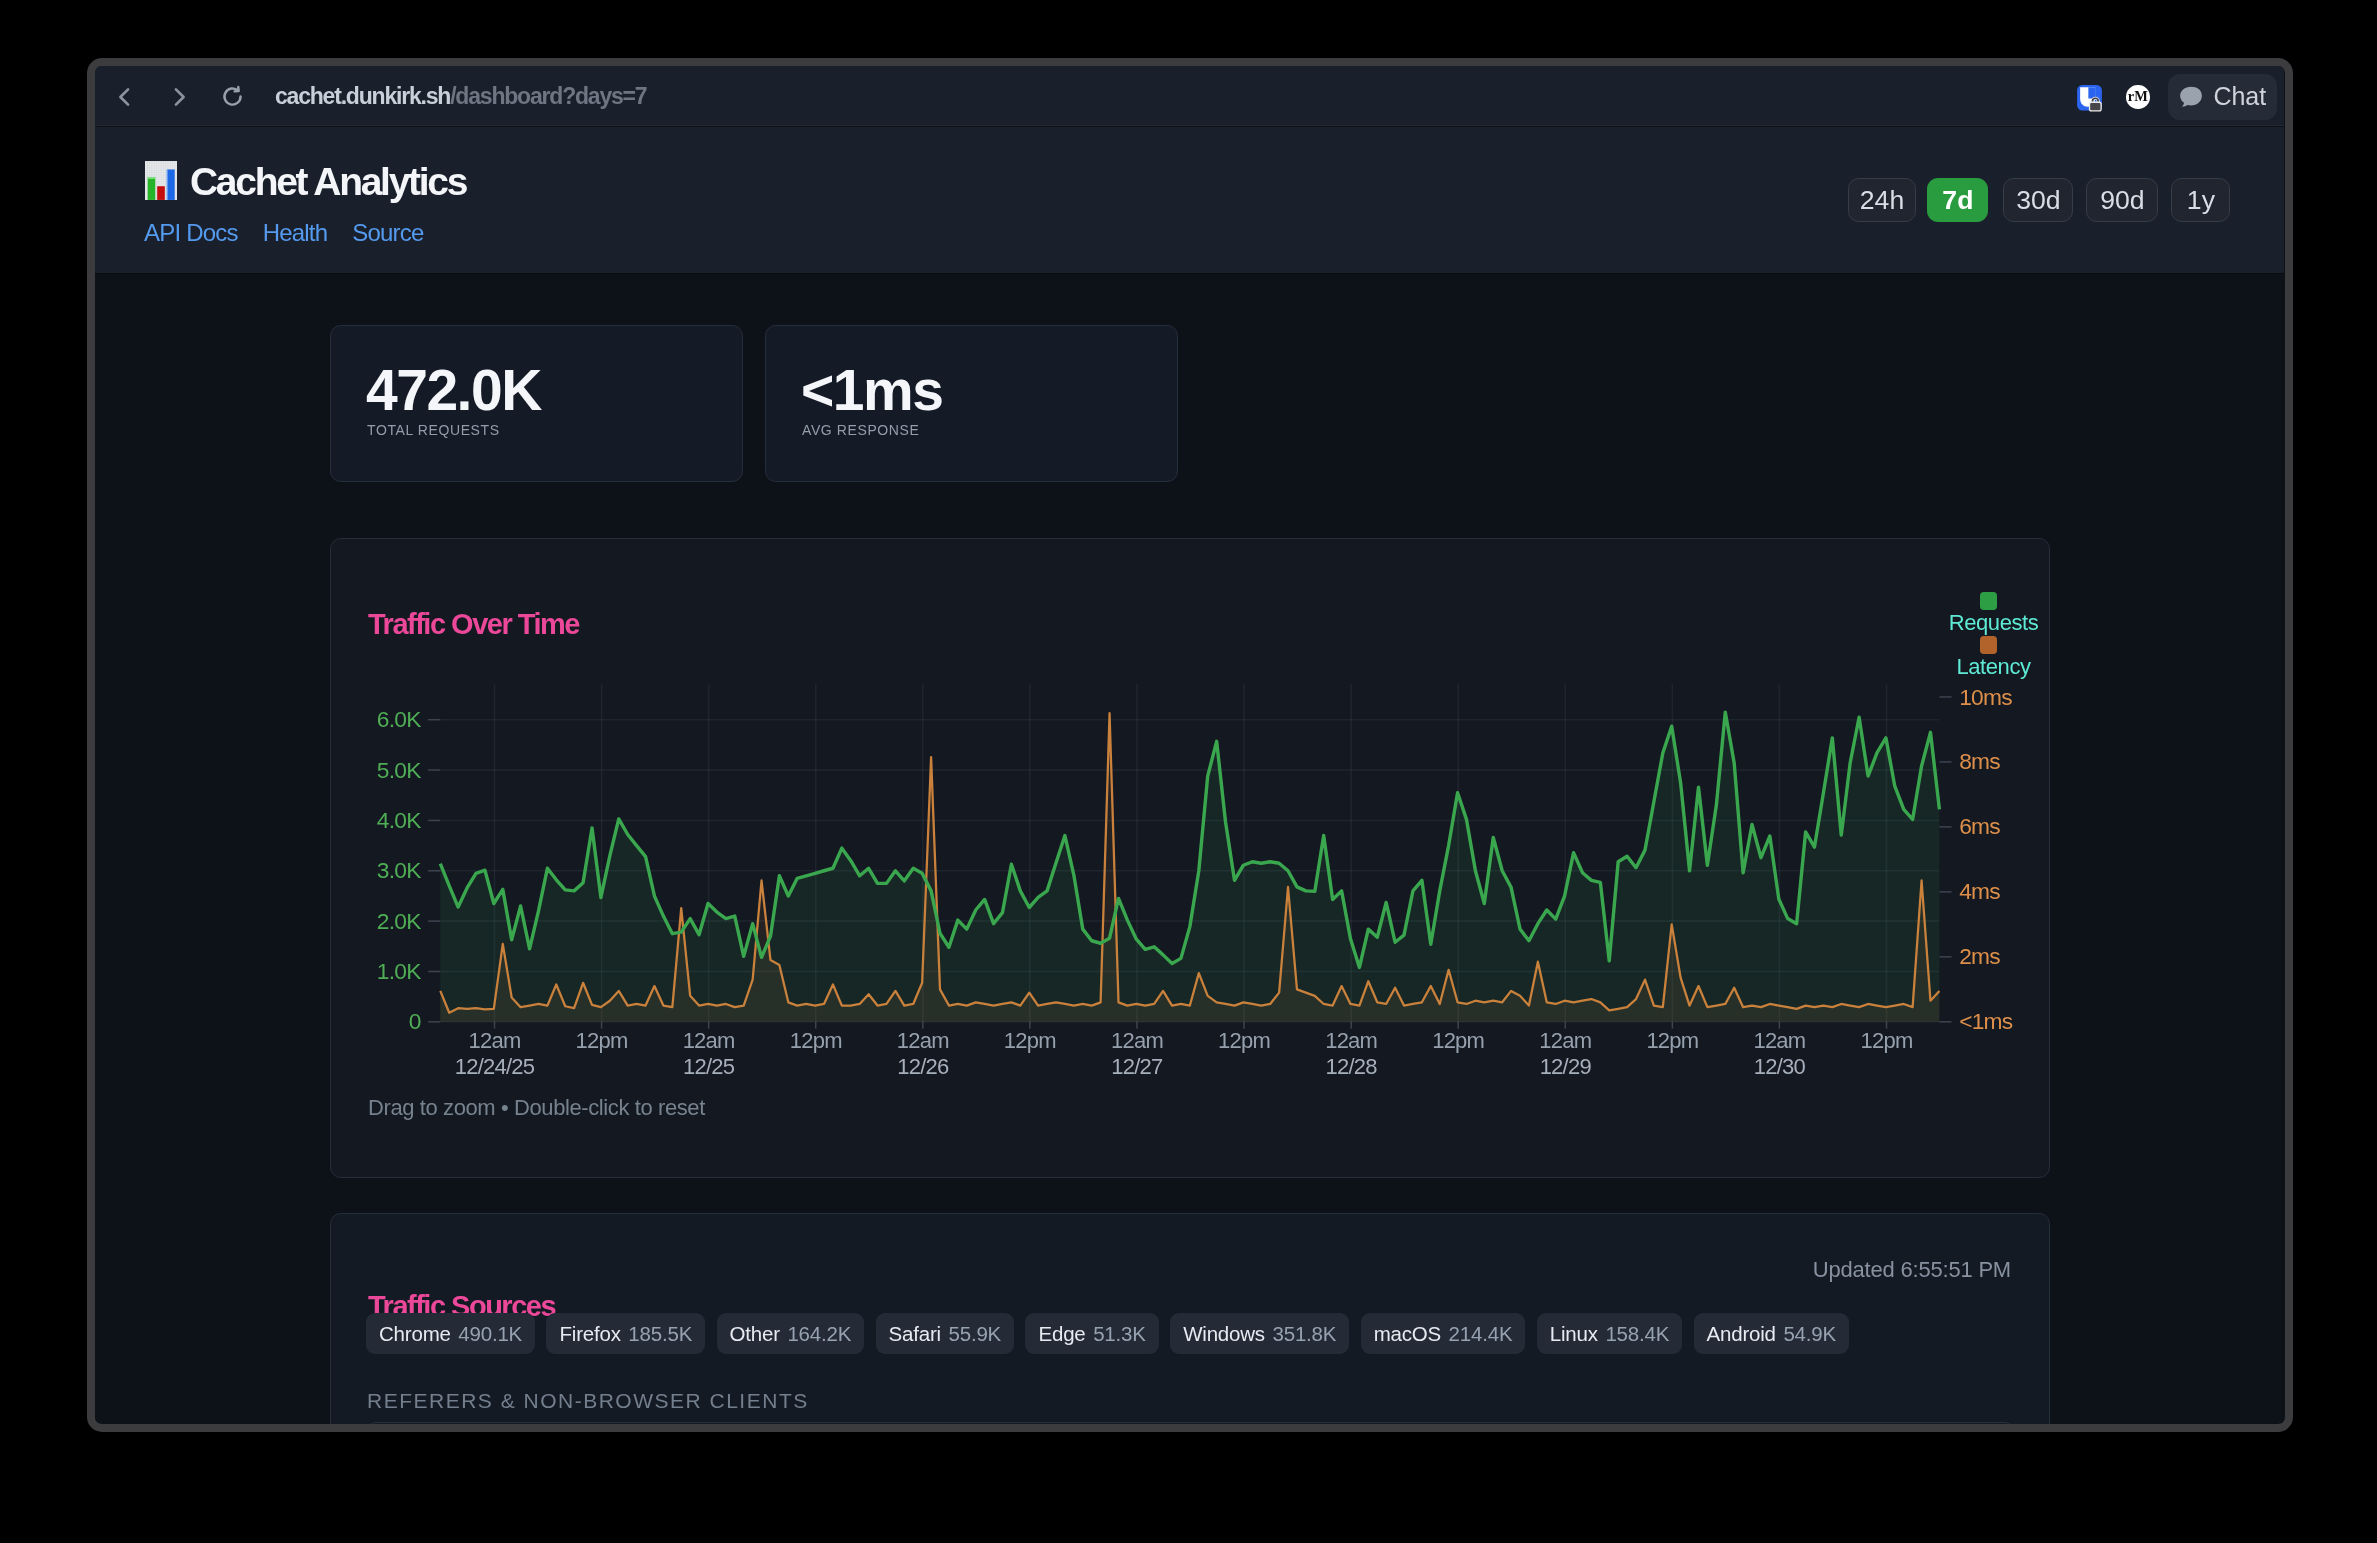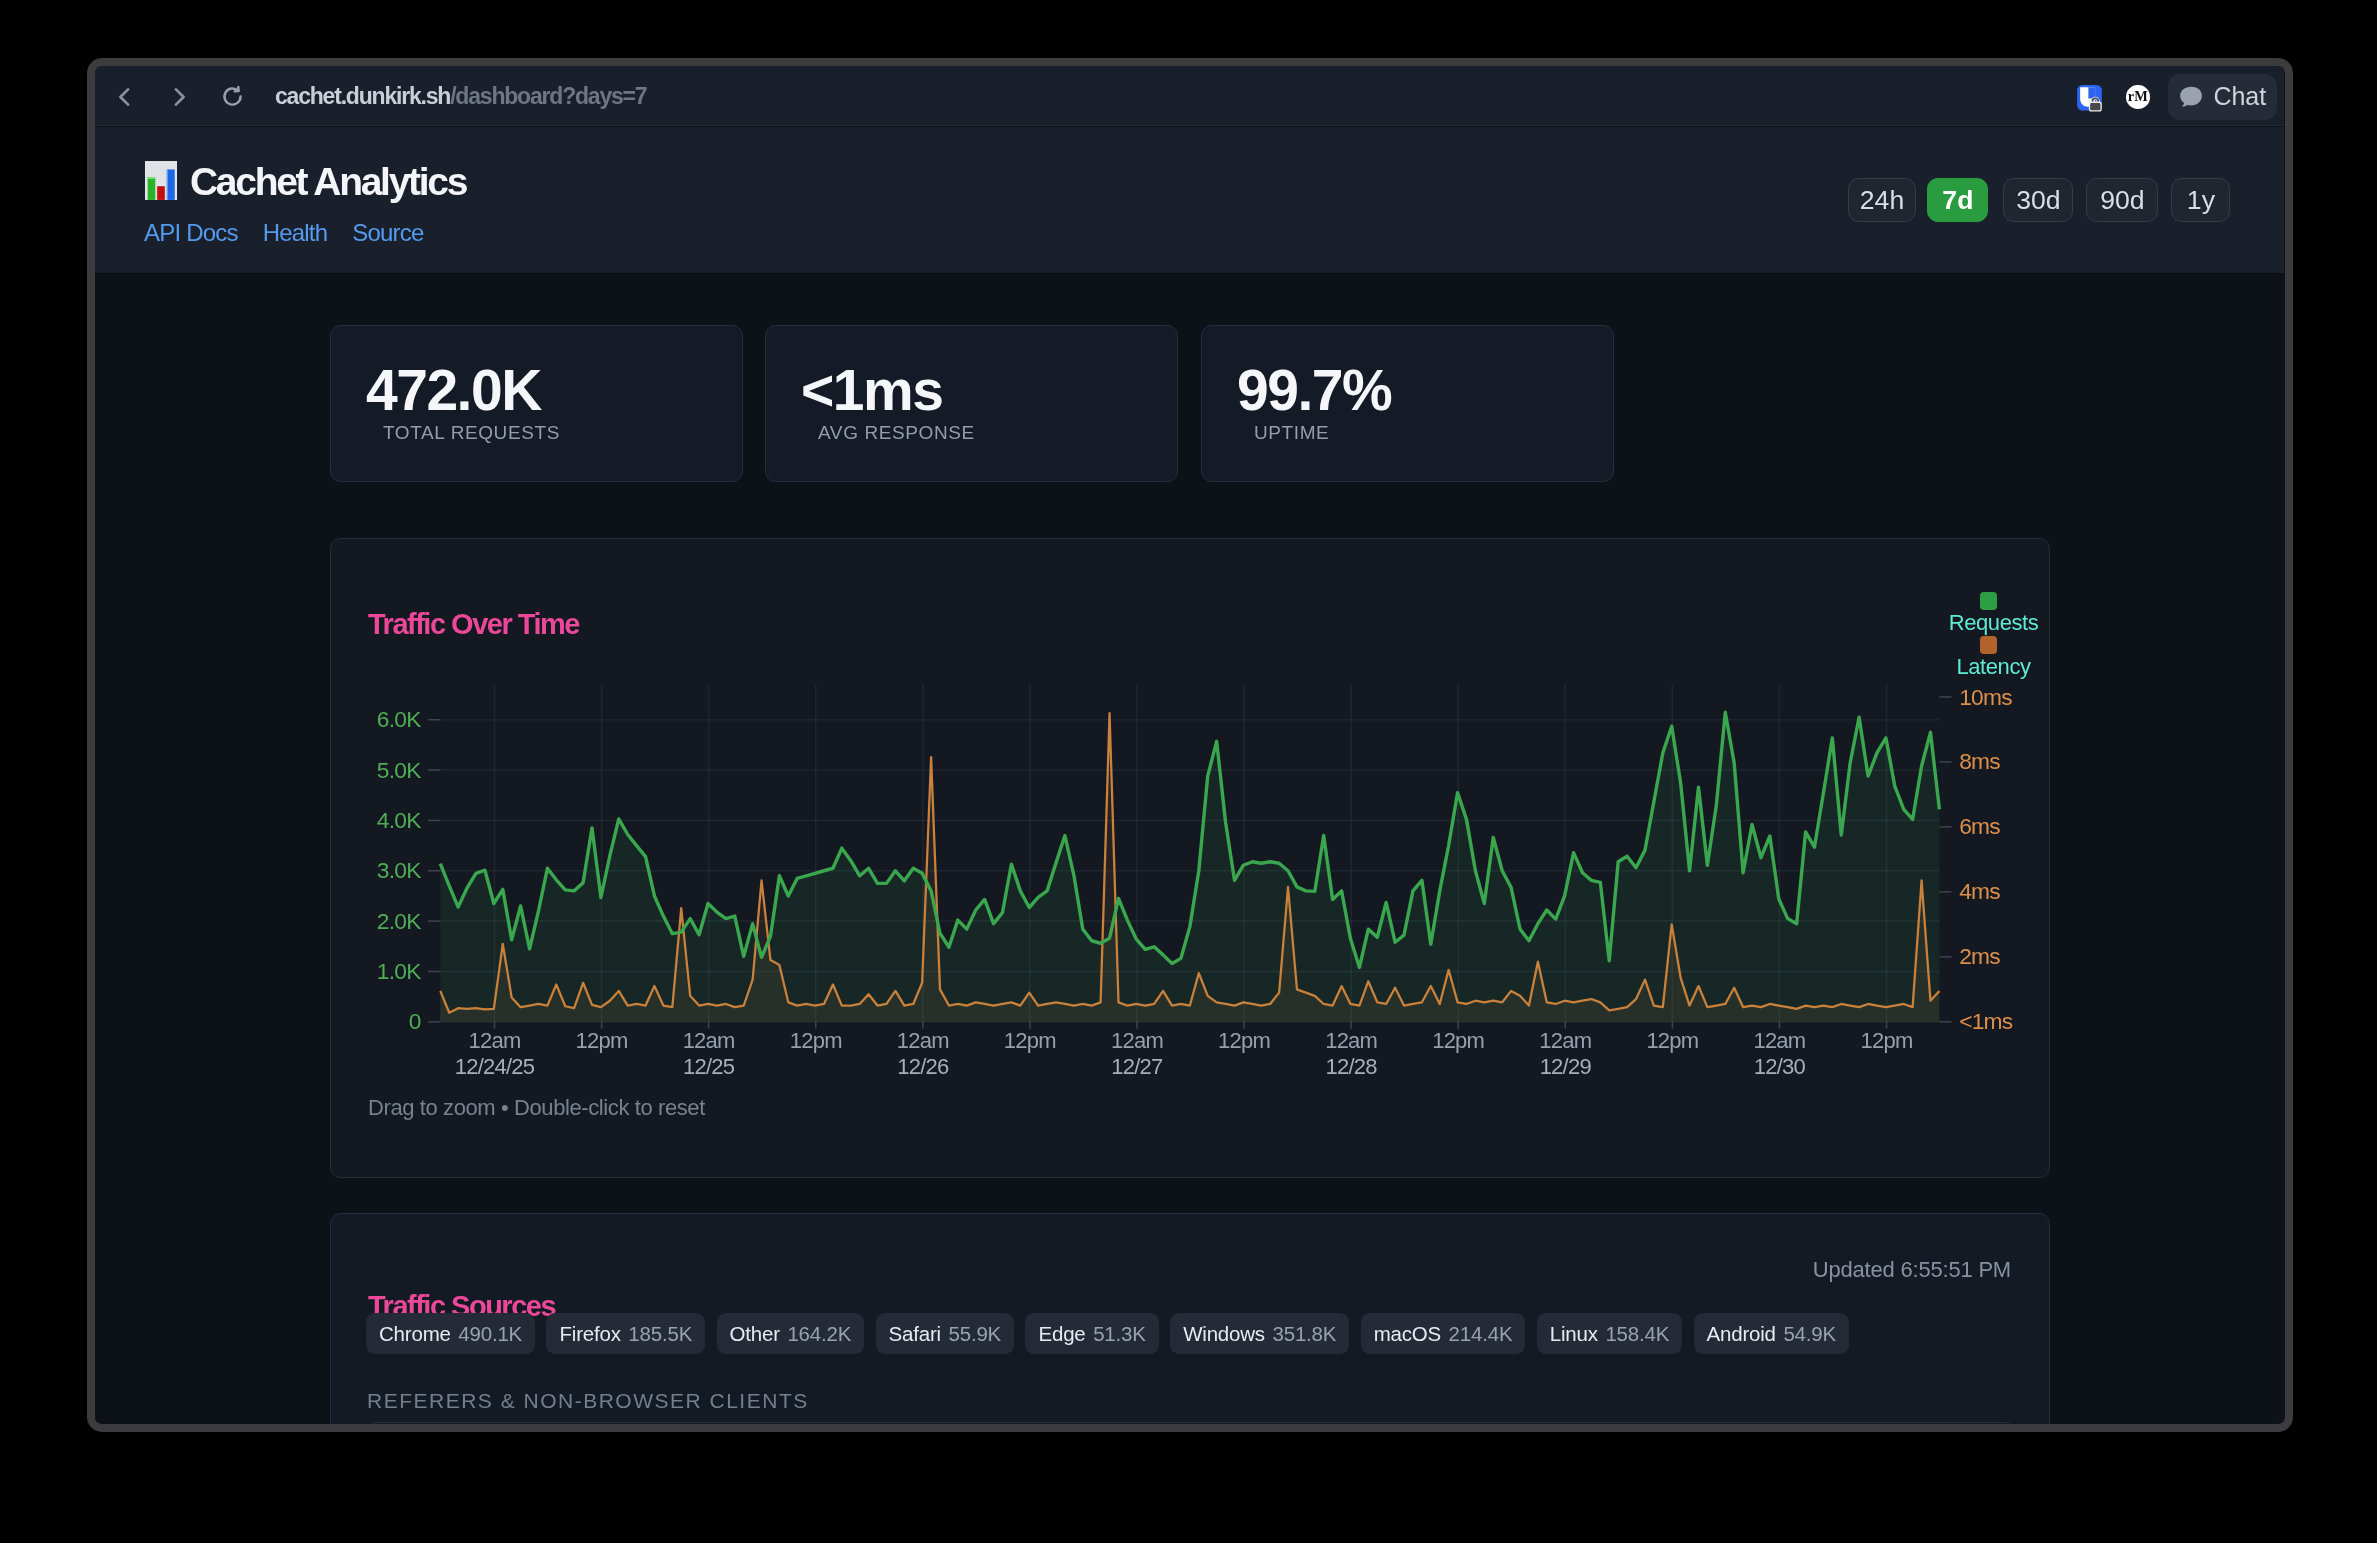--- a/index.html
+++ b/index.html
@@ -22,21 +22,21 @@
 .title { position:absolute; left:95px; top:33px; font-size:39px; font-weight:700; color:#f3f5f8;
   letter-spacing:-2.3px; }
 .navlinks { position:absolute; left:49px; top:92px; display:flex; gap:25px; font-size:24px; color:#549aef; letter-spacing:-0.8px; }
 .tbtns { position:absolute; left:1753px; top:51px; display:flex; }
 .tb { height:44px; border-radius:10.6px; background:#20252f; border:1.5px solid #363d49; color:#d9dee6;
   font-size:26.6px; display:flex; align-items:center; justify-content:center; }
 .tb.g { background:#2a9c40; border-color:#2a9c40; color:#fff; font-weight:700; }
 #main { position:absolute; left:0; top:210px; width:2189px; height:1147px; background:#0d1118; }
 .card { position:absolute; background:#151b26; border:1.5px solid #262e3c; border-radius:10.6px; }
 .statv { position:absolute; left:35px; top:31px; font-size:57px; font-weight:700; color:#f4f6f9; letter-spacing:-1.5px; }
-.statl { position:absolute; left:36px; top:96px; font-size:19px; color:#939dab; letter-spacing:0.6px;margin-left:16px; }
+.statl { position:absolute; left:36px; top:96px; font-size:14px; color:#939dab; letter-spacing:0.6px; }
 .ctitle { position:absolute; left:37px; top:30px; font-size:29px; font-weight:700; color:#ec4899; letter-spacing:-1.5px;margin-top:39px; }
 .legend { position:absolute; right:10.6px; top:53px; display:flex; align-items:center; font-size:22px; color:#5eead4; letter-spacing:-0.4px;flex-direction:column; }
 .lsq { width:16.7px; height:18px; border-radius:3.8px; margin-right:10.6px; }
 .dragnote { position:absolute; left:37px; top:556px; font-size:22px; color:#77828f; letter-spacing:-0.4px; }
 .updated { position:absolute; right:38px; top:43px; font-size:22px; color:#87919f; letter-spacing:-0.2px; }
 .chiprow { position:absolute; left:35px; top:99px; display:flex; gap:11.4px; }
 .chip { height:41px; border-radius:9px; background:#242b37; display:flex; align-items:center;
   padding:16px 13px; font-size:20.5px; letter-spacing:-0.2px; }
 .cn { color:#e7ebf1; font-weight:500; }
 .cv { color:#97a2b1; margin-left:7.6px; }
@@ -132,24 +132,20 @@
   </div>
   <div id="main">
    <div class="card" style="left:235px;top:49px;width:413px;height:157px">
      <div class="statv">472.0K</div>
           <div class="statl">TOTAL REQUESTS</div>
         </div>
    <div class="card" style="left:670px;top:49px;width:413px;height:157px">
      <div class="statv">&lt;1ms</div>
           <div class="statl">AVG RESPONSE</div>
         </div>
-   <div class="card" style="left:1106px;top:49px;width:413px;height:157px">
-     <div class="statv">99.7%</div>
-          <div class="statl">UPTIME</div>
-        </div>
 
    <div class="card" style="left:235px;top:262px;width:1720px;height:640px;background:#131821">
      <svg width="1720" height="640" viewBox="0 0 2266 843" style="position:absolute;left:0;top:0">
 <line x1="144" y1="636.0" x2="2119" y2="636.0" stroke="#8c96a5" stroke-opacity="0.11" stroke-width="2"></line>
 <line x1="128" y1="636.0" x2="144" y2="636.0" stroke="#8c96a5" stroke-opacity="0.35" stroke-width="2"></line>
 <text x="118" y="646.0" text-anchor="end" font-size="30" fill="#4fae55" letter-spacing="-1">0</text>
 <line x1="144" y1="569.7" x2="2119" y2="569.7" stroke="#8c96a5" stroke-opacity="0.11" stroke-width="2"></line>
 <line x1="128" y1="569.7" x2="144" y2="569.7" stroke="#8c96a5" stroke-opacity="0.35" stroke-width="2"></line>
 <text x="118" y="579.7" text-anchor="end" font-size="30" fill="#4fae55" letter-spacing="-1">1.0K</text>
 <line x1="144" y1="503.3" x2="2119" y2="503.3" stroke="#8c96a5" stroke-opacity="0.11" stroke-width="2"></line>

